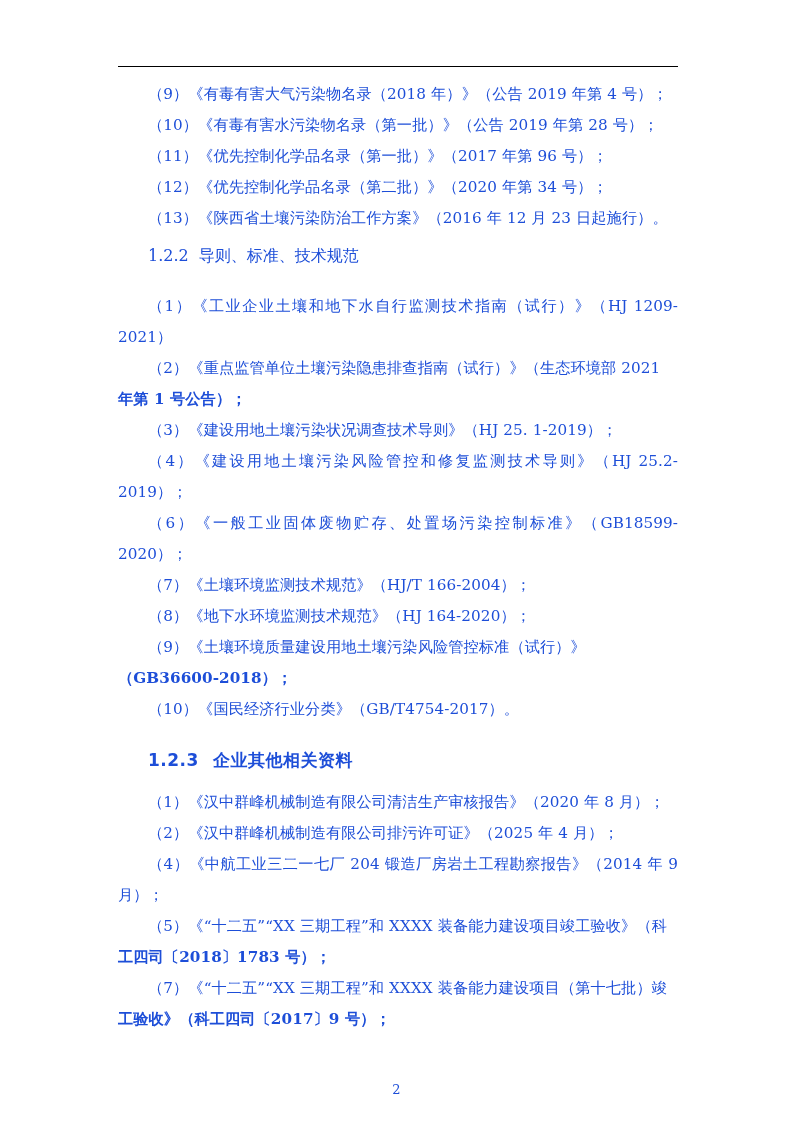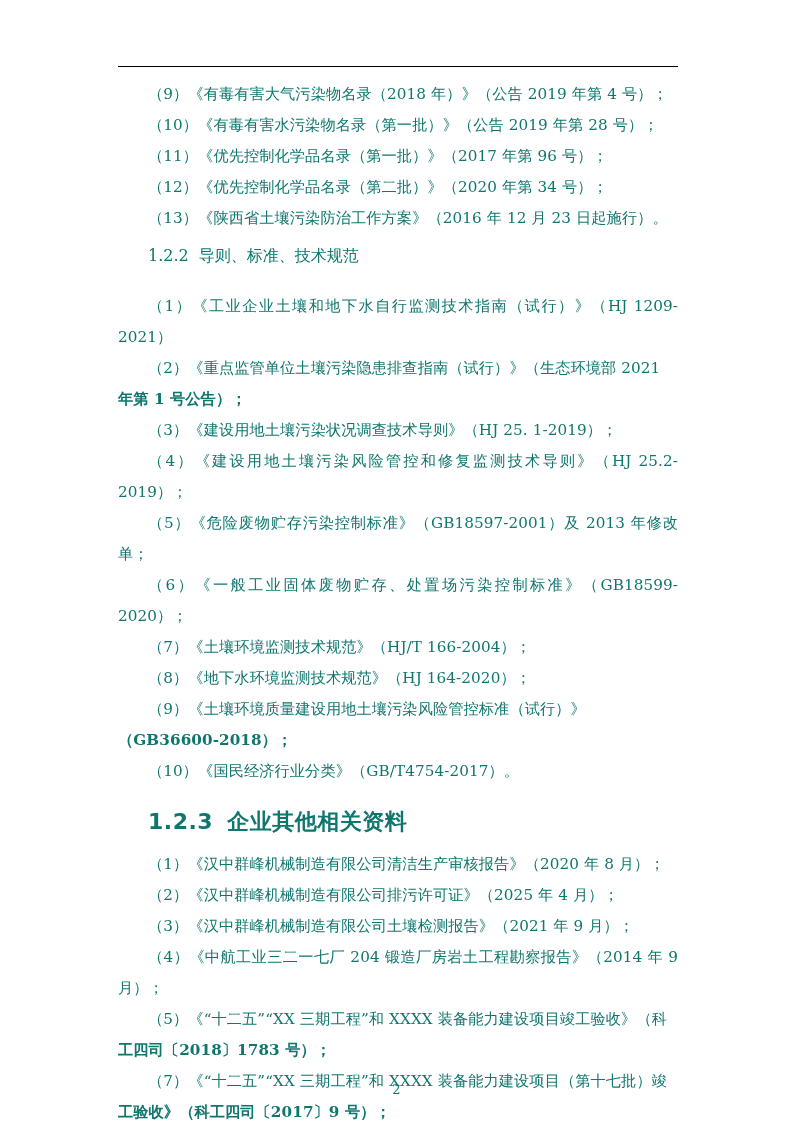--- a/index.html
+++ b/index.html
@@ -9,21 +9,21 @@
   }
   .page {
     position: relative;
     width: 793px;
     height: 1122px;
     background: #ffffff;
     margin: 0 auto;
     box-sizing: border-box;
     overflow: hidden;
     font-family: "DejaVu Serif", "Liberation Serif", serif;
-    color: #0f766e;
+    color: #1d4ed8;
   }
   .content {
     position: absolute;
     left: 118px;
     top: 66px;
     width: 560px;
   }
   .rule {
     border: none;
     border-top: 1.2px solid #000;
@@ -43,21 +43,21 @@
   .heading-sub {
     font-size: 16px;
     line-height: 31px;
     text-indent: 30px;
     margin: 6px 0 20px 0;
   }
   .heading-sub .num { margin-right: 10px; }
   .heading-bold {
     font-family: "DejaVu Sans", "Liberation Sans", sans-serif;
     font-weight: bold;
-    font-size: 22px;
+    font-size: 17px;
     line-height: 34px;
     text-indent: 30px;
     margin: 18px 0 10px 0;
     letter-spacing: 0.5px;
   }
   .heading-bold .num { margin-right: 14px; }
   .pagenum {
     position: absolute;
     left: 0;
     right: 0;
@@ -83,35 +83,33 @@
 
     <div class="heading-sub">
       <span class="num">1.2.2</span><span>导则、标准、技术规范</span>
     </div>
 
     <p class="ind1">（1）《工业企业土壤和地下水自行监测技术指南（试行）》（HJ 1209-2021）</p>
     <p class="ind1">（2）《重点监管单位土壤污染隐患排查指南（试行）》（生态环境部 2021</p>
     <p class="ind0">年第 1 号公告）；</p>
     <p class="ind1">（3）《建设用地土壤污染状况调查技术导则》（HJ 25. 1-2019）；</p>
     <p class="ind1">（4）《建设用地土壤污染风险管控和修复监测技术导则》（HJ 25.2-2019）；</p>
-    <p class="ind1">（5）《危险废物贮存污染控制标准》（GB18597-2001）及 2013 年修改单；</p>
     <p class="ind1">（6）《一般工业固体废物贮存、处置场污染控制标准》（GB18599-2020）；</p>
     <p class="ind1">（7）《土壤环境监测技术规范》（HJ/T 166-2004）；</p>
     <p class="ind1">（8）《地下水环境监测技术规范》（HJ 164-2020）；</p>
     <p class="ind1">（9）《土壤环境质量建设用地土壤污染风险管控标准（试行）》</p>
     <p class="ind0">（GB36600-2018）；</p>
     <p class="ind1">（10）《国民经济行业分类》（GB/T4754-2017）。</p>
 
     <div class="heading-bold">
       <span class="num">1.2.3</span><span>企业其他相关资料</span>
     </div>
 
     <p class="ind1">（1）《汉中群峰机械制造有限公司清洁生产审核报告》（2020 年 8 月）；</p>
     <p class="ind1">（2）《汉中群峰机械制造有限公司排污许可证》（2025 年 4 月）；</p>
-    <p class="ind1">（3）《汉中群峰机械制造有限公司土壤检测报告》（2021 年 9 月）；</p>
     <p class="ind1">（4）《中航工业三二一七厂 204 锻造厂房岩土工程勘察报告》（2014 年 9 月）；</p>
     <p class="ind1">（5）《“十二五”“XX 三期工程”和 XXXX 装备能力建设项目竣工验收》（科</p>
     <p class="ind0">工四司〔2018〕1783 号）；</p>
     <p class="ind1">（7）《“十二五”“XX 三期工程”和 XXXX 装备能力建设项目（第十七批）竣</p>
     <p class="ind0">工验收》（科工四司〔2017〕9 号）；</p>
 
   </div>
 
   <div class="pagenum">2</div>
 </div>

